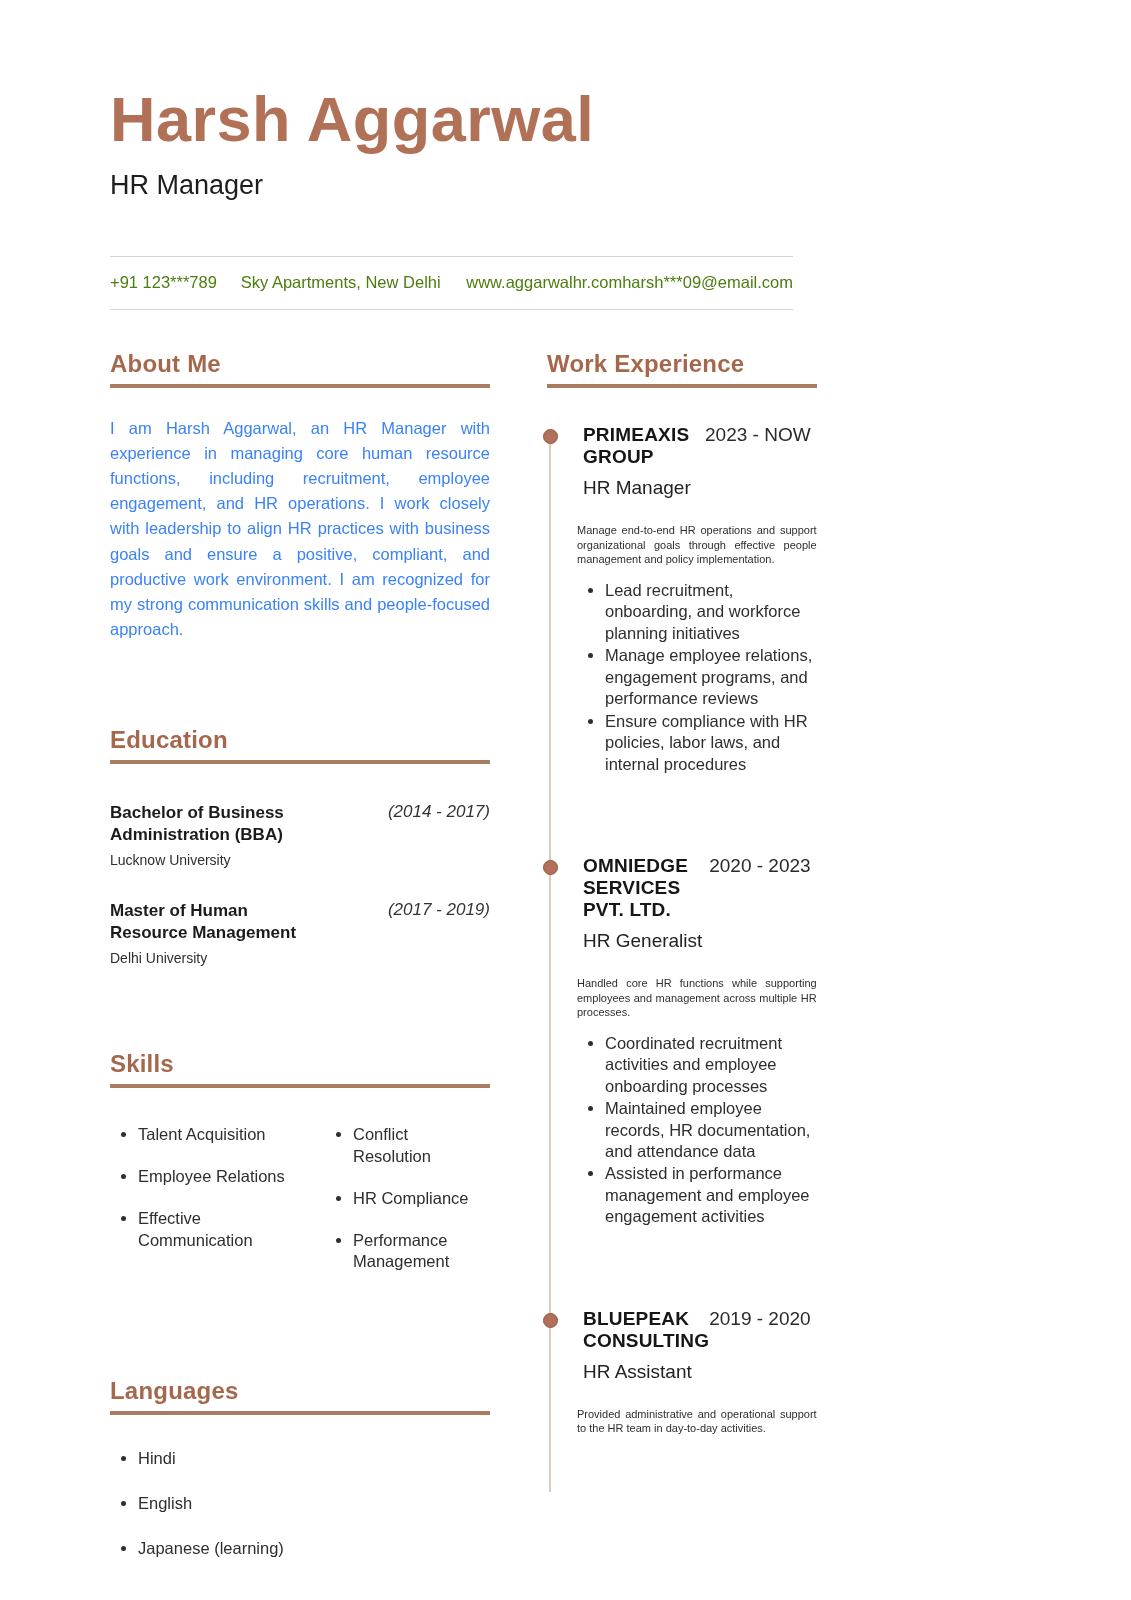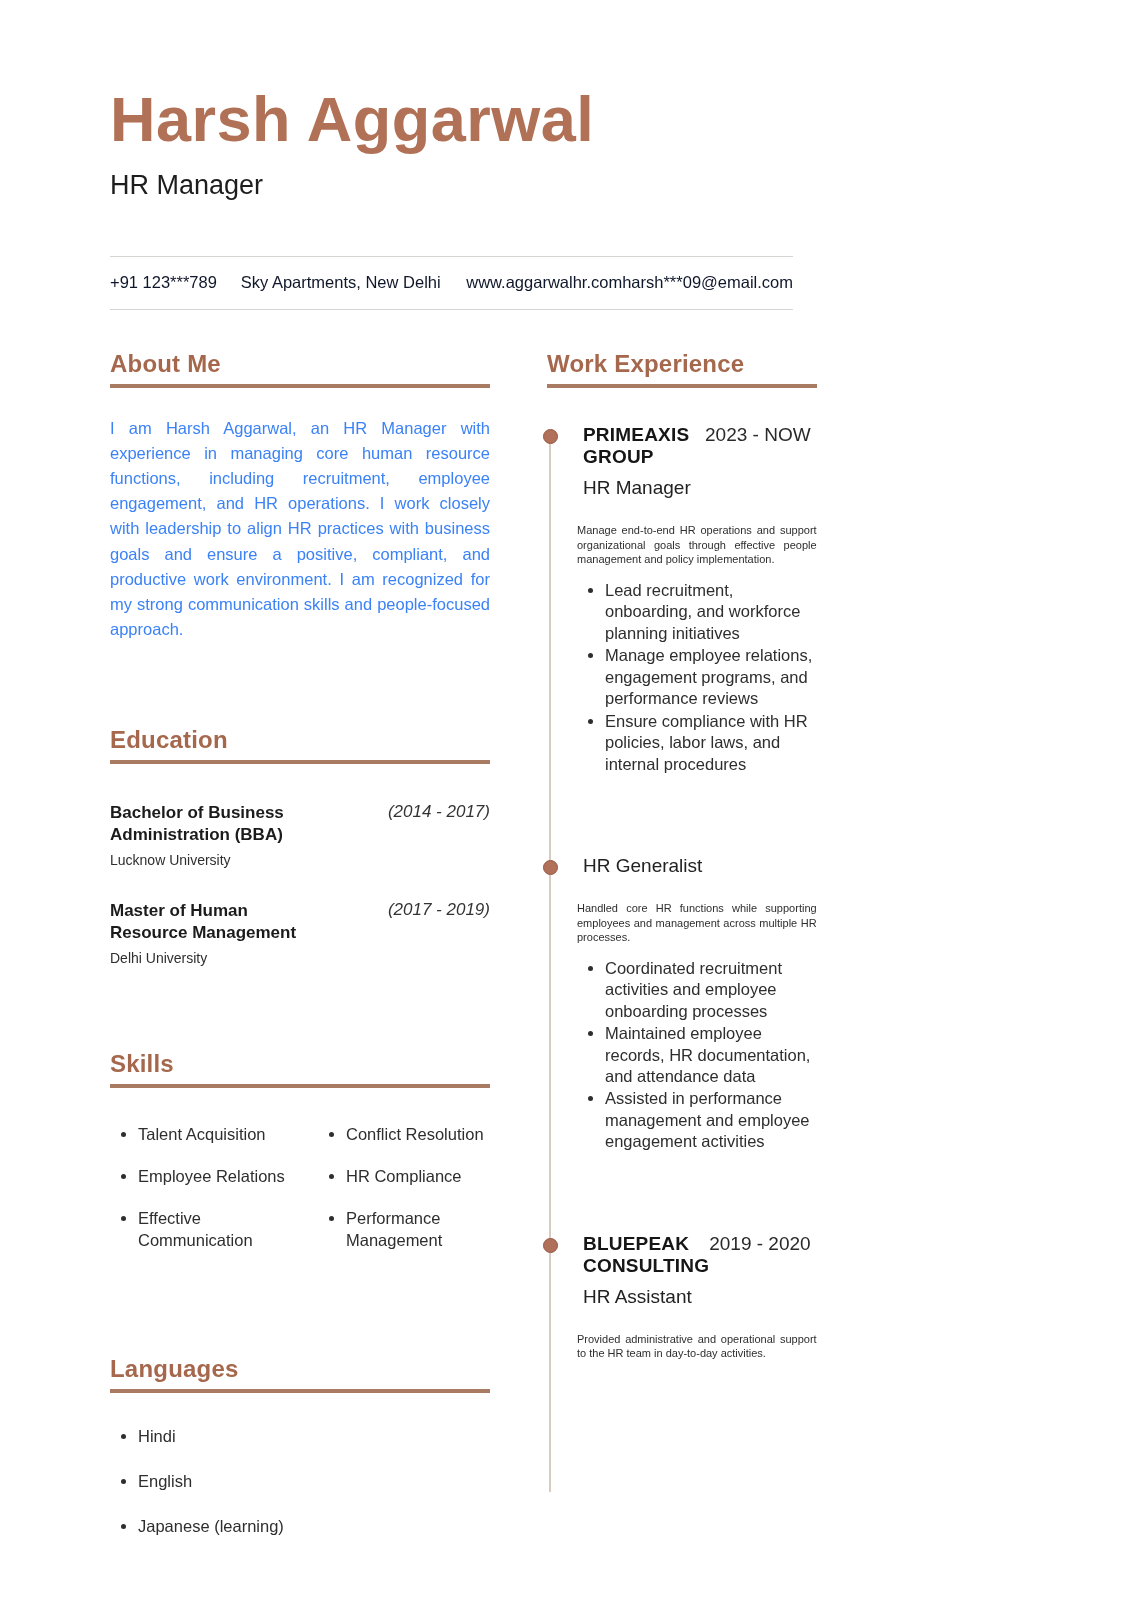--- a/index.html
+++ b/index.html
@@ -35,21 +35,21 @@
 
   
   .contact-bar {
     margin-top: 55px;
     border-top: 1px solid #d7d5d2;
     border-bottom: 1px solid #d7d5d2;
     padding: 16px 0 17px 0;
     display: flex;
     align-items: center;
     font-size: 16.5px;
-    color: #0f172a;
+    color: #4d7c0f;
   }
   .c-phone   { width: 160px; }
   .c-address { width: 276px; }
   .c-website { flex: 1; }
   .c-email   { }
 
   
   .columns {
     margin-top: 40px;
     display: flex;
@@ -90,21 +90,21 @@
   }
   .edu-dates {
     font-size: 17px;
     font-style: italic;
     color: #333333;
     white-space: nowrap;
   }
   .edu-school { margin-top: 6px; font-size: 14px; color: #2e2e2e; }
 
   
-  .skills-cols { display: flex; margin-top: 36px; }
+  .skills-cols { display: flex; margin-top: 36px; gap: 7px; }
   .skills-cols ul { list-style: disc; padding-left: 28px; }
   .skills-cols ul.sk-1 { width: 208px; flex: 0 0 208px; }
   .skills-cols ul.sk-2 { flex: 1; }
   .skills-cols li {
     font-size: 16.5px;
     color: #2e2e2e;
     line-height: 1.32;
     margin-bottom: 20px;
   }
 
@@ -250,20 +250,24 @@
             <div class="role">HR Manager</div>
             <p class="summary">Manage end-to-end HR operations and support organizational goals through effective people management and policy implementation.</p>
             <ul>
               <li>Lead recruitment, onboarding, and workforce planning initiatives</li>
               <li>Manage employee relations, engagement programs, and performance reviews</li>
               <li>Ensure compliance with HR policies, labor laws, and internal procedures</li>
             </ul>
           </article>
 
           <article class="job">
+            <div class="job-head">
+              <div class="company">OMNIEDGE SERVICES PVT. LTD.</div>
+              <div class="dates">2020 - 2023</div>
+            </div>
             <div class="role">HR Generalist</div>
             <p class="summary">Handled core HR functions while supporting employees and management across multiple HR processes.</p>
             <ul>
               <li>Coordinated recruitment activities and employee onboarding processes</li>
               <li>Maintained employee records, HR documentation, and attendance data</li>
               <li>Assisted in performance management and employee engagement activities</li>
             </ul>
           </article>
 
           <article class="job">

